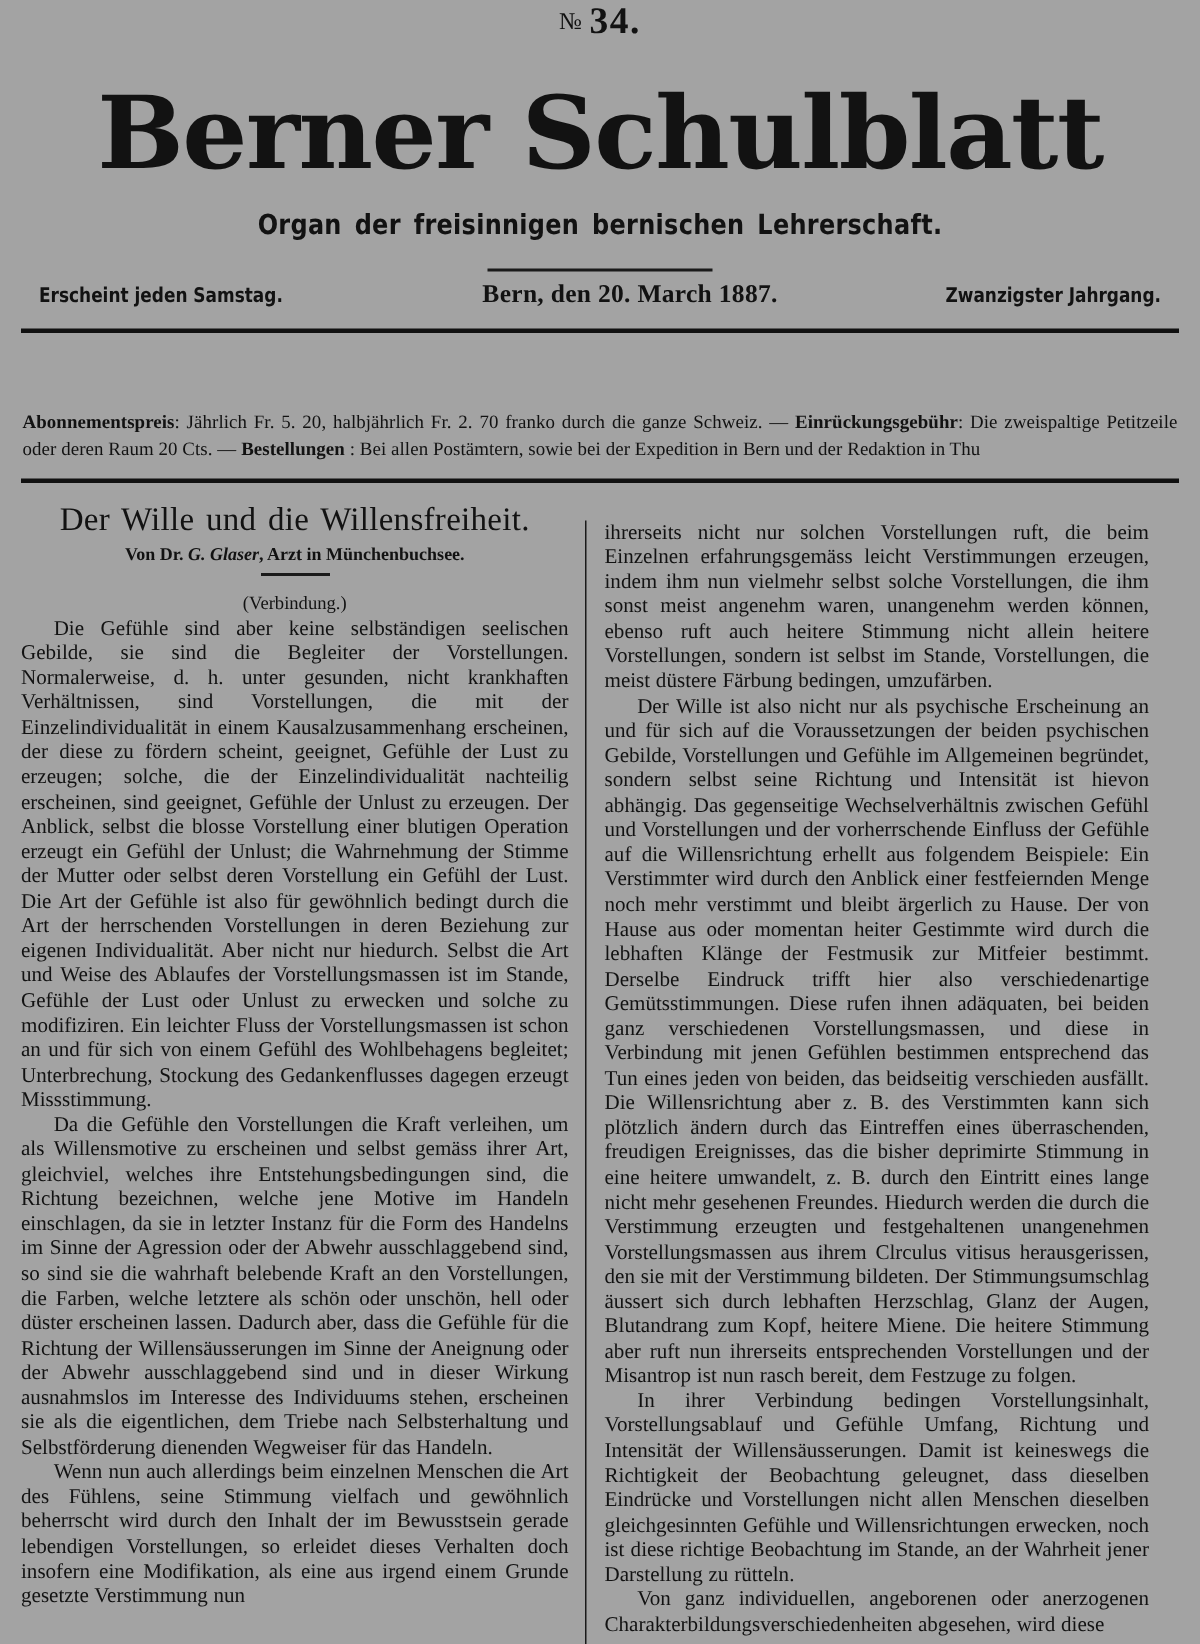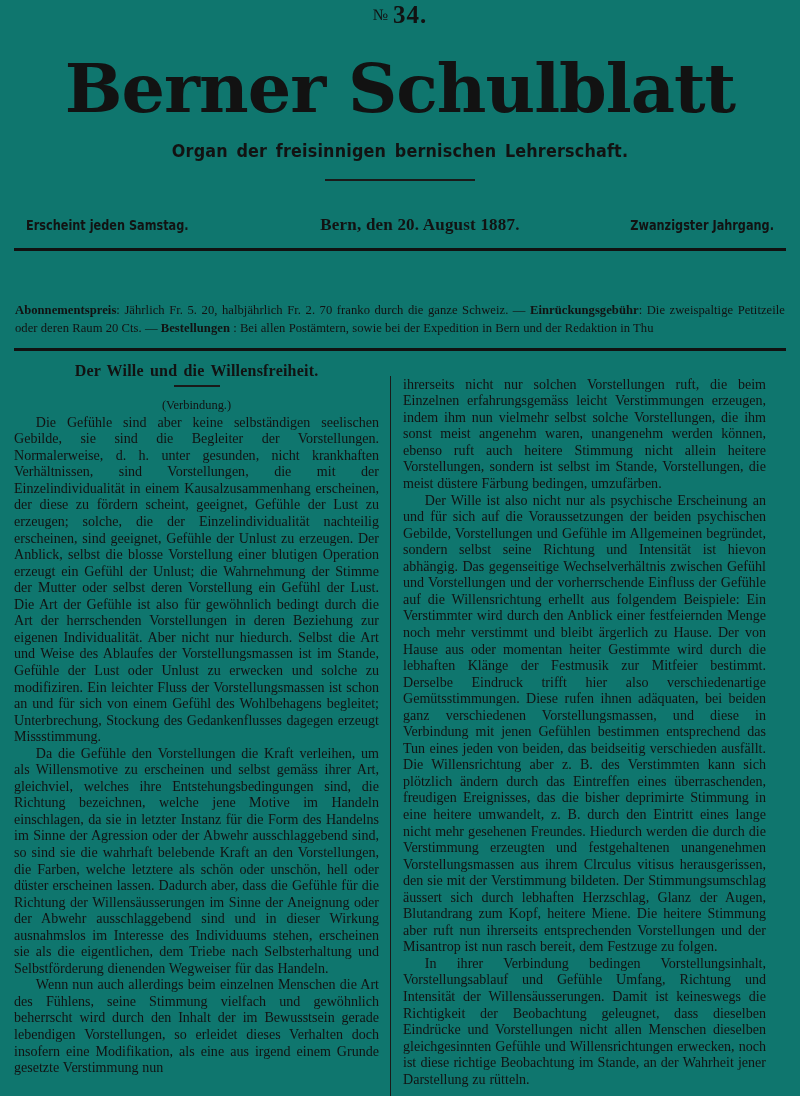--- a/index.html
+++ b/index.html
@@ -12,21 +12,21 @@
     height: 1096px;
     overflow: hidden;
     font-family: "Liberation Serif", "DejaVu Serif", serif;
     color: #121212;
     -webkit-font-smoothing: antialiased;
   }
   .page {
     position: relative;
     width: 800px;
     height: 1096px;
-    background: #0f766e;
+    background: #a3a3a3;
     box-sizing: border-box;
     padding: 0 14px;
   }
 
   
   .issue-no {
     text-align: center;
     font-family: "Liberation Serif", "DejaVu Serif", serif;
     font-weight: bold;
     font-size: 25px;
@@ -68,21 +68,21 @@
     width: 150px;
     height: 2px;
     background: #1a1a1a;
     margin: 18px auto 0 auto;
   }
 
   
   .dateline {
     display: flex;
     align-items: baseline;
-    margin-top: 34px;
+    margin-top: 5px;
     padding: 0 12px;
   }
   .dateline-left {
     flex: 0 0 auto;
     width: 240px;
     text-align: left;
     font-family: "DejaVu Sans Condensed", "DejaVu Sans", "Liberation Sans", sans-serif;
     font-weight: bold;
     font-size: 13.5px;
     transform: scaleX(0.93);
@@ -135,22 +135,22 @@
   .col {
     width: 376px;
     box-sizing: border-box;
   }
   .col-left { padding-right: 11px; }
   .col-right { padding-left: 12px; border-left: 1.5px solid #1a1a1a; margin-top: 16px; }
 
   .article-title {
     text-align: center;
     font-family: "Liberation Serif", "DejaVu Serif", serif;
-    font-weight: bold;
-    font-size: 16px;
+    font-weight: normal;
+    font-size: 22px;
     letter-spacing: 0.2px;
     word-spacing: 2px;
     margin: 2px 0 3px 0;
   }
   .article-source {
     text-align: center;
     font-family: "Liberation Serif", "DejaVu Serif", serif;
     font-weight: bold;
     font-size: 11.6px;
     line-height: 1.32;
@@ -203,47 +203,51 @@
   </div>
 
   <div class="masthead-title">Berner Schulblatt</div>
 
   <div class="masthead-subtitle">Organ der freisinnigen bernischen Lehrerschaft.</div>
 
   <div class="rule-short"></div>
 
   <div class="dateline">
     <div class="dateline-left">Erscheint jeden Samstag.</div>
-    <div class="dateline-center">Bern, den 20. August 1887.</div>
+    <div class="dateline-center">Bern, den 20. March 1887.</div>
     <div class="dateline-right">Zwanzigster Jahrgang.</div>
   </div>
 
   <div class="rule-heavy"></div>
 
   <div class="subscription">
     <b>Abonnementspreis</b><span>: Jährlich Fr. 5. 20, halbjährlich Fr. 2. 70 franko durch die ganze Schweiz. — </span><b>Einrückungsgebühr</b><span>: Die zweispaltige Petitzeile oder deren Raum 20 Cts. — </span><b>Bestellungen</b><span> : Bei allen Postämtern, sowie bei der Expedition in Bern und der Redaktion in Thu</span>
   </div>
 
   <div class="rule-heavy lower"></div>
 
   <div class="columns">
 
     <div class="col col-left">
       <div class="article-title">Der Wille und die Willensfreiheit.</div>
+      <div class="article-byline">
+        <span>Von Dr. </span><i>G. Glaser</i><span>, Arzt in Münchenbuchsee.</span>
+      </div>
       <div class="rule-tiny"></div>
       <div class="continuation">(Verbindung.)</div>
       <div class="bodytext">
         <p>Die Gefühle sind aber keine selbständigen seelischen Gebilde, sie sind die Begleiter der Vorstellungen. Normalerweise, d. h. unter gesunden, nicht krankhaften Verhältnissen, sind Vorstellungen, die mit der Einzelindividualität in einem Kausalzusammenhang erscheinen, der diese zu fördern scheint, geeignet, Gefühle der Lust zu erzeugen; solche, die der Einzelindividualität nachteilig erscheinen, sind geeignet, Gefühle der Unlust zu erzeugen. Der Anblick, selbst die blosse Vorstellung einer blutigen Operation erzeugt ein Gefühl der Unlust; die Wahrnehmung der Stimme der Mutter oder selbst deren Vorstellung ein Gefühl der Lust. Die Art der Gefühle ist also für gewöhnlich bedingt durch die Art der herrschenden Vorstellungen in deren Beziehung zur eigenen Individualität. Aber nicht nur hiedurch. Selbst die Art und Weise des Ablaufes der Vorstellungsmassen ist im Stande, Gefühle der Lust oder Unlust zu erwecken und solche zu modifiziren. Ein leichter Fluss der Vorstellungsmassen ist schon an und für sich von einem Gefühl des Wohlbehagens begleitet; Unterbrechung, Stockung des Gedankenflusses dagegen erzeugt Missstimmung.</p>
         <p>Da die Gefühle den Vorstellungen die Kraft verleihen, um als Willensmotive zu erscheinen und selbst gemäss ihrer Art, gleichviel, welches ihre Entstehungsbedingungen sind, die Richtung bezeichnen, welche jene Motive im Handeln einschlagen, da sie in letzter Instanz für die Form des Handelns im Sinne der Agression oder der Abwehr ausschlaggebend sind, so sind sie die wahrhaft belebende Kraft an den Vorstellungen, die Farben, welche letztere als schön oder unschön, hell oder düster erscheinen lassen. Dadurch aber, dass die Gefühle für die Richtung der Willensäusserungen im Sinne der Aneignung oder der Abwehr ausschlaggebend sind und in dieser Wirkung ausnahmslos im Interesse des Individuums stehen, erscheinen sie als die eigentlichen, dem Triebe nach Selbsterhaltung und Selbstförderung dienenden Wegweiser für das Handeln.</p>
         <p>Wenn nun auch allerdings beim einzelnen Menschen die Art des Fühlens, seine Stimmung vielfach und gewöhnlich beherrscht wird durch den Inhalt der im Bewusstsein gerade lebendigen Vorstellungen, so erleidet dieses Verhalten doch insofern eine Modifikation, als eine aus irgend einem Grunde gesetzte Verstimmung nun</p>
       </div>
     </div>
 
     <div class="col col-right">
       <div class="bodytext">
         <p>ihrerseits nicht nur solchen Vorstellungen ruft, die beim Einzelnen erfahrungsgemäss leicht Verstimmungen erzeugen, indem ihm nun vielmehr selbst solche Vorstellungen, die ihm sonst meist angenehm waren, unangenehm werden können, ebenso ruft auch heitere Stimmung nicht allein heitere Vorstellungen, sondern ist selbst im Stande, Vorstellungen, die meist düstere Färbung bedingen, umzufärben.</p>
         <p>Der Wille ist also nicht nur als psychische Erscheinung an und für sich auf die Voraussetzungen der beiden psychischen Gebilde, Vorstellungen und Gefühle im Allgemeinen begründet, sondern selbst seine Richtung und Intensität ist hievon abhängig. Das gegenseitige Wechselverhältnis zwischen Gefühl und Vorstellungen und der vorherrschende Einfluss der Gefühle auf die Willensrichtung erhellt aus folgendem Beispiele: Ein Verstimmter wird durch den Anblick einer festfeiernden Menge noch mehr verstimmt und bleibt ärgerlich zu Hause. Der von Hause aus oder momentan heiter Gestimmte wird durch die lebhaften Klänge der Festmusik zur Mitfeier bestimmt. Derselbe Eindruck trifft hier also verschiedenartige Gemütsstimmungen. Diese rufen ihnen adäquaten, bei beiden ganz verschiedenen Vorstellungsmassen, und diese in Verbindung mit jenen Gefühlen bestimmen entsprechend das Tun eines jeden von beiden, das beidseitig verschieden ausfällt. Die Willensrichtung aber z. B. des Verstimmten kann sich plötzlich ändern durch das Eintreffen eines überraschenden, freudigen Ereignisses, das die bisher deprimirte Stimmung in eine heitere umwandelt, z. B. durch den Eintritt eines lange nicht mehr gesehenen Freundes. Hiedurch werden die durch die Verstimmung erzeugten und festgehaltenen unangenehmen Vorstellungsmassen aus ihrem Clrculus vitisus herausgerissen, den sie mit der Verstimmung bildeten. Der Stimmungsumschlag äussert sich durch lebhaften Herzschlag, Glanz der Augen, Blutandrang zum Kopf, heitere Miene. Die heitere Stimmung aber ruft nun ihrerseits entsprechenden Vorstellungen und der Misantrop ist nun rasch bereit, dem Festzuge zu folgen.</p>
         <p>In ihrer Verbindung bedingen Vorstellungsinhalt, Vorstellungsablauf und Gefühle Umfang, Richtung und Intensität der Willensäusserungen. Damit ist keineswegs die Richtigkeit der Beobachtung geleugnet, dass dieselben Eindrücke und Vorstellungen nicht allen Menschen dieselben gleichgesinnten Gefühle und Willensrichtungen erwecken, noch ist diese richtige Beobachtung im Stande, an der Wahrheit jener Darstellung zu rütteln.</p>
+        <p>Von ganz individuellen, angeborenen oder anerzogenen Charakterbildungsverschiedenheiten abgesehen, wird diese</p>
       </div>
     </div>
 
   </div>
 </div>
 
 </body></html>

